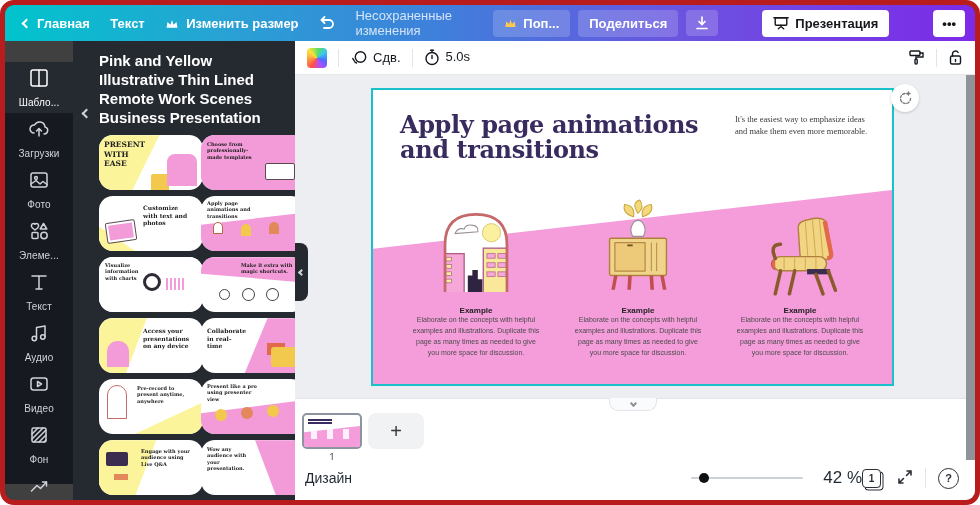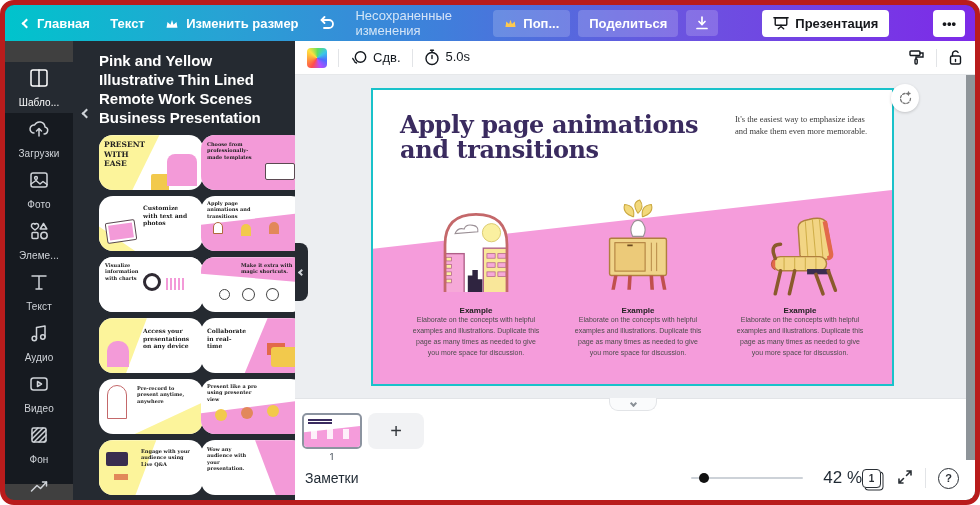--- a/index.html
+++ b/index.html
@@ -503,21 +503,21 @@
     <div class="page-thumb">
       <div class="mini-pink"></div>
       <div class="mini-title"></div>
       <div class="mini-items"></div>
     </div>
     <div class="page-num">1</div>
     <button class="add-page-btn">+</button>
   </div>
 
   <div class="statusbar">
-    <span class="notes-label">Заметки</span>
+    <span class="notes-label">Дизайн</span>
     <div class="flex"></div>
     <div class="zoom-slider">
       <div class="handle"></div>
     </div>
     <span class="zoom-pct">42 %</span>
     <div class="pages-icon">1</div>
     <button class="expand-btn">
       <svg width="16" height="16" viewBox="0 0 16 16" fill="none" stroke="#2a2f35" stroke-width="1.6" stroke-linecap="round">
           <path d="M9.5 6.5 L14 2 M10 2 h4 v4"></path>
           <path d="M6.5 9.5 L2 14 M2 10 v4 h4"></path>

